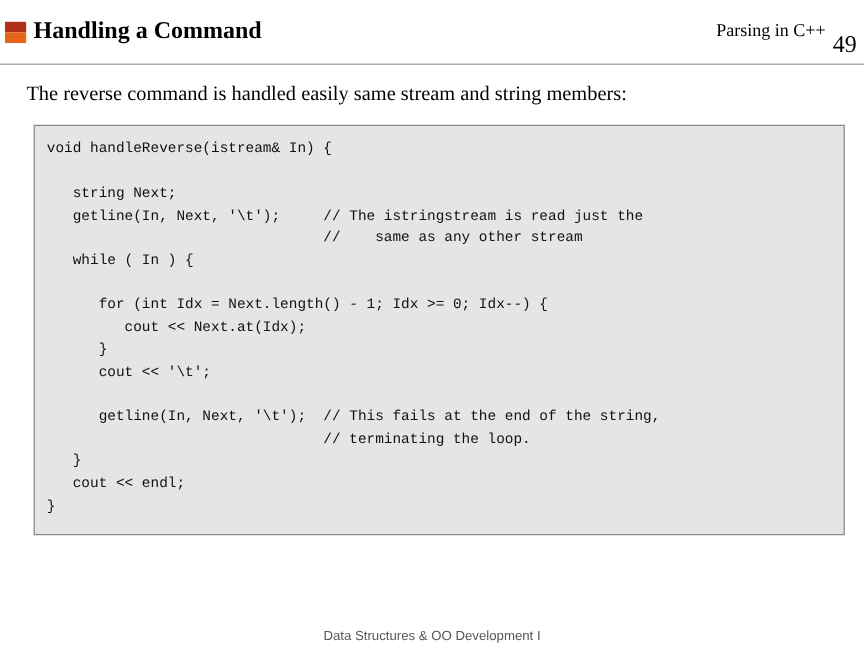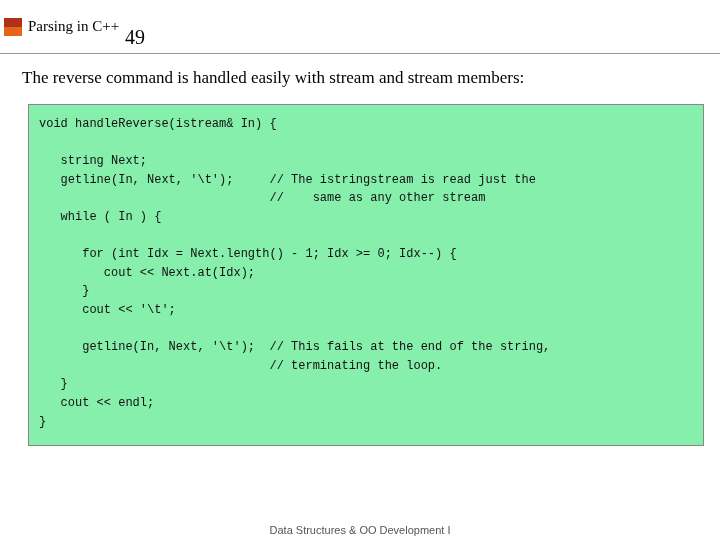--- a/index.html
+++ b/index.html
@@ -36,21 +36,21 @@
     font-size: 20px;
     margin-top: 22px;
   }
   .intro {
     font-size: 17px;
     padding: 14px 16px 10px 22px;
   }
   .code-wrap {
     margin: 6px 16px 0 28px;
     border: 1px solid #888;
-    background: #86efac;
+    background: #e5e5e5;
   }
   .code {
     font-family: "Courier New", Courier, monospace;
     font-size: 12px;
     white-space: pre;
     line-height: 1.55;
     padding: 10px 10px 14px 10px;
     color: #111;
   }
   .footer {
@@ -66,25 +66,26 @@
 </head>
 <body>
 
 <div class="header">
   <span class="logo">
     <svg width="18" height="18" viewBox="0 0 18 18">
       <rect x="0" y="0" width="18" height="9" fill="#B03018"></rect>
       <rect x="0" y="9" width="18" height="9" fill="#E5651A"></rect>
     </svg>
   </span>
+  <span class="title">Handling a Command</span>
   <span class="context">Parsing in C++</span>
   <span class="pagenum">49</span>
 </div>
 
-<div class="intro">The reverse command is handled easily with stream and stream members:</div>
+<div class="intro">The reverse command is handled easily same stream and string members:</div>
 
 <div class="code-wrap">
   <div class="code">void handleReverse(istream&amp; In) {
 
    string Next;
    getline(In, Next, '\t');     // The istringstream is read just the
                                 //    same as any other stream
    while ( In ) {
 
       for (int Idx = Next.length() - 1; Idx &gt;= 0; Idx--) {

